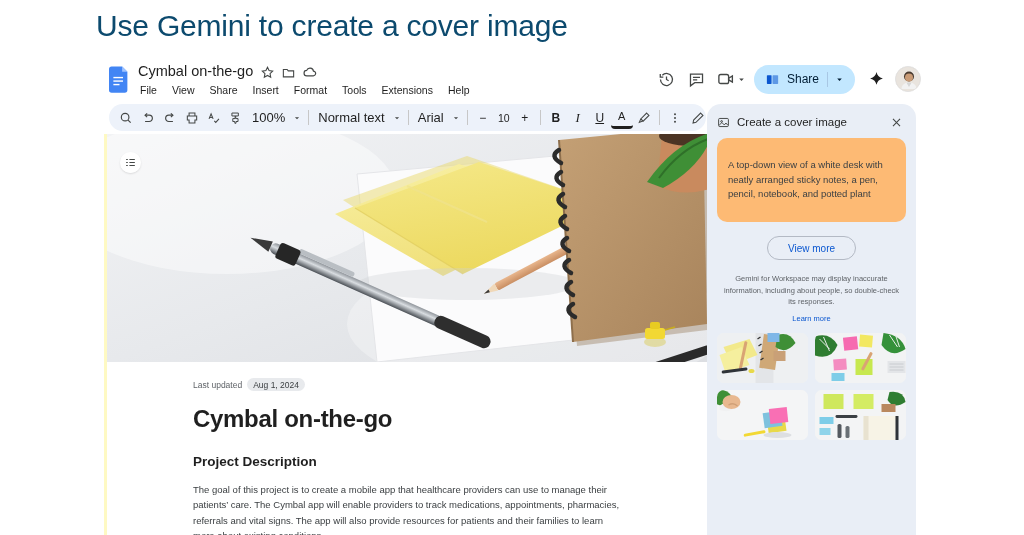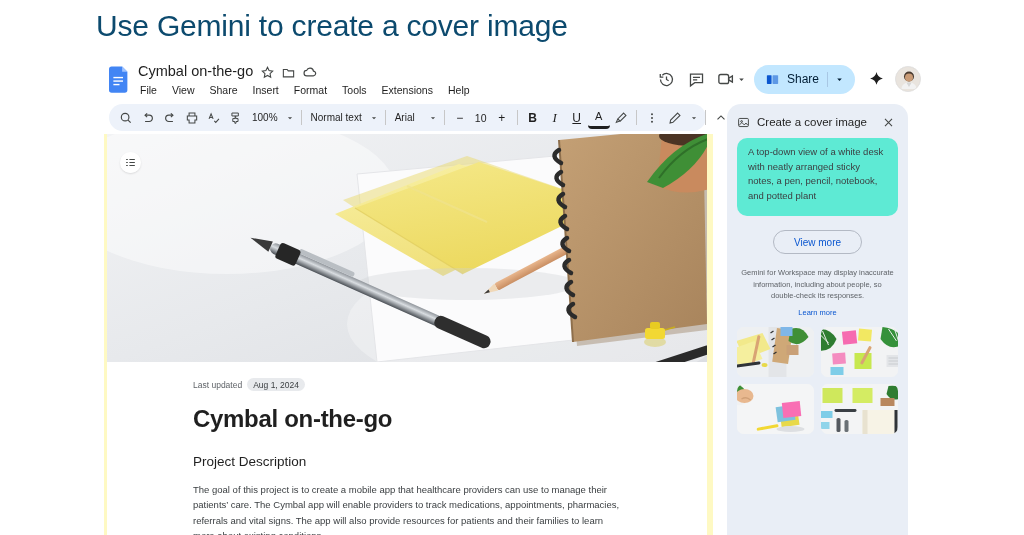--- a/index.html
+++ b/index.html
@@ -87,21 +87,21 @@
   .tb-btn {
     width: 22px; height: 22px; border-radius: 4px;
     display: flex; align-items: center; justify-content: center;
     color: #444746; cursor: pointer; flex: none;
   }
   .tb-sep { width: 1px; height: 15px; background: #c7c7c7; margin: 0 4px; flex:none; }
   .tb-drop {
     display: flex; align-items: center; height: 21px;
     border-radius: 4px; padding: 0 2px 0 5px; cursor: pointer; flex: none;
   }
-  .tb-drop-label { font-size: 10px; color: #1f1f1f; white-space: nowrap; }
+  .tb-drop-label { font-size: 13px; color: #1f1f1f; white-space: nowrap; }
   .tb-caret { margin-left: 7px; display: flex; align-items: center; color:#444746; }
   .tb-style { min-width: 74px; justify-content: space-between; }
   .tb-font  { min-width: 50px; justify-content: space-between; }
   .tb-size-group { display: flex; align-items: center; gap: 1px; flex:none; }
   .tb-size-val { font-size: 10.5px; color: #1f1f1f; width: 18px; text-align: center; }
   .tb-bold   { font-weight: 700; font-size: 12px; }
   .tb-italic { font-style: italic; font-family: "Liberation Serif", serif; font-size: 13px; }
   .tb-underline { text-decoration: underline; font-size: 12px; }
   .tb-textcolor {
     font-size: 11px; line-height: 1; border-bottom: 3px solid #1f1f1f; padding-bottom: 0px;
@@ -140,48 +140,48 @@
   .lastupd-label { font-size: 8.5px; color: #5f6368; }
   .lastupd-chip {
     font-size: 8.5px; color: #3c4043; background: #e8eaed;
     border-radius: 8px; padding: 1.5px 6px; white-space: nowrap;
   }
   .doc-h1 {
     font-size: 24px; font-weight: 700; color: #1f1f1f;
     letter-spacing: -0.3px; margin-bottom: 21px;
   }
   .doc-h2 {
-    font-size: 13.5px; font-weight: 400; color: #1f1f1f; margin-bottom: 13px;
+    font-size: 13.5px; font-weight: 700; color: #1f1f1f; margin-bottom: 13px;
   }
   .doc-p {
     font-size: 9.5px; line-height: 1.62; color: #3c4043; text-align: left;
   }
 
   
   .gem-panel {
-    position: absolute; right: 16px; top: 46px;
-    width: 181px; bottom: 0;
+    position: absolute; right: 8px; top: 46px;
+    width: 209px; bottom: 0;
     background: #e9eef6; border-radius: 14px 14px 0 0;
     padding: 0 10px;
   }
   .gem-head {
     display: flex; align-items: center; height: 34px; padding-top: 2px;
   }
   .gem-head-icon { color: #444746; display: flex; align-items: center; margin-right: 7px; }
   .gem-head-title {
     font-size: 11.5px; color: #1f1f1f; flex: 1; white-space: nowrap;
   }
   .gem-close {
     width: 20px; height: 20px; border-radius: 50%; cursor: pointer;
     display: flex; align-items: center; justify-content: center; color: #444746;
   }
 
   .gem-prompt {
-    background: #5eead4; border-radius: 10px;
-    padding: 7px 11px; min-height: 78px;
+    background: #fdba74; border-radius: 10px;
+    padding: 20px 11px; min-height: 78px;
     font-size: 9.5px; line-height: 1.55; color: #3c4043;
     cursor: text;
   }
   .gem-select {
     margin-top: 11px; background: #fff; border-radius: 7px;
     height: 25px; display: flex; align-items: center;
     padding: 0 9px; cursor: pointer;
   }
   .gem-select-label { font-size: 9.5px; color: #3c4043; flex: 1; }
   .gem-viewmore-wrap { display: flex; justify-content: center; margin-top: 14px; }

